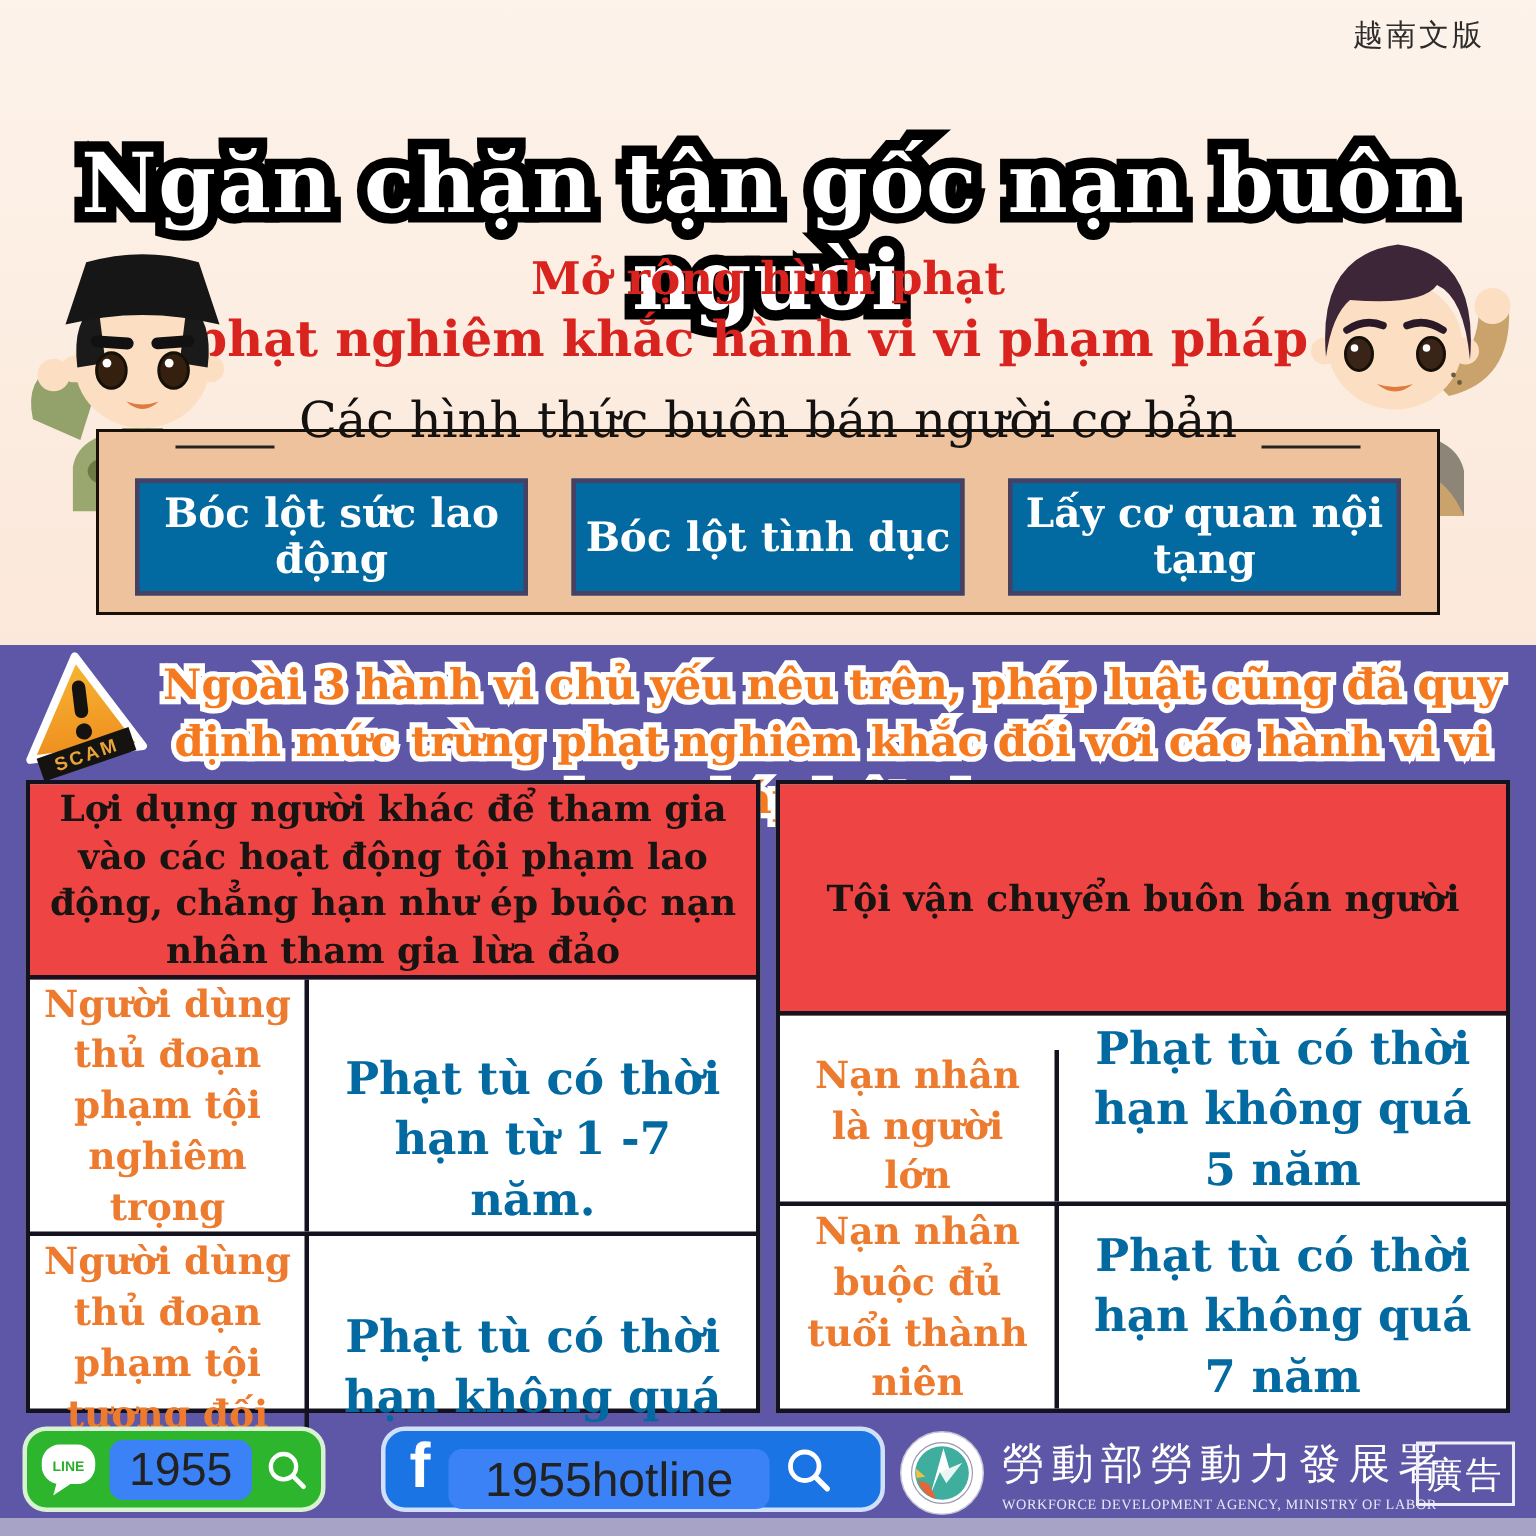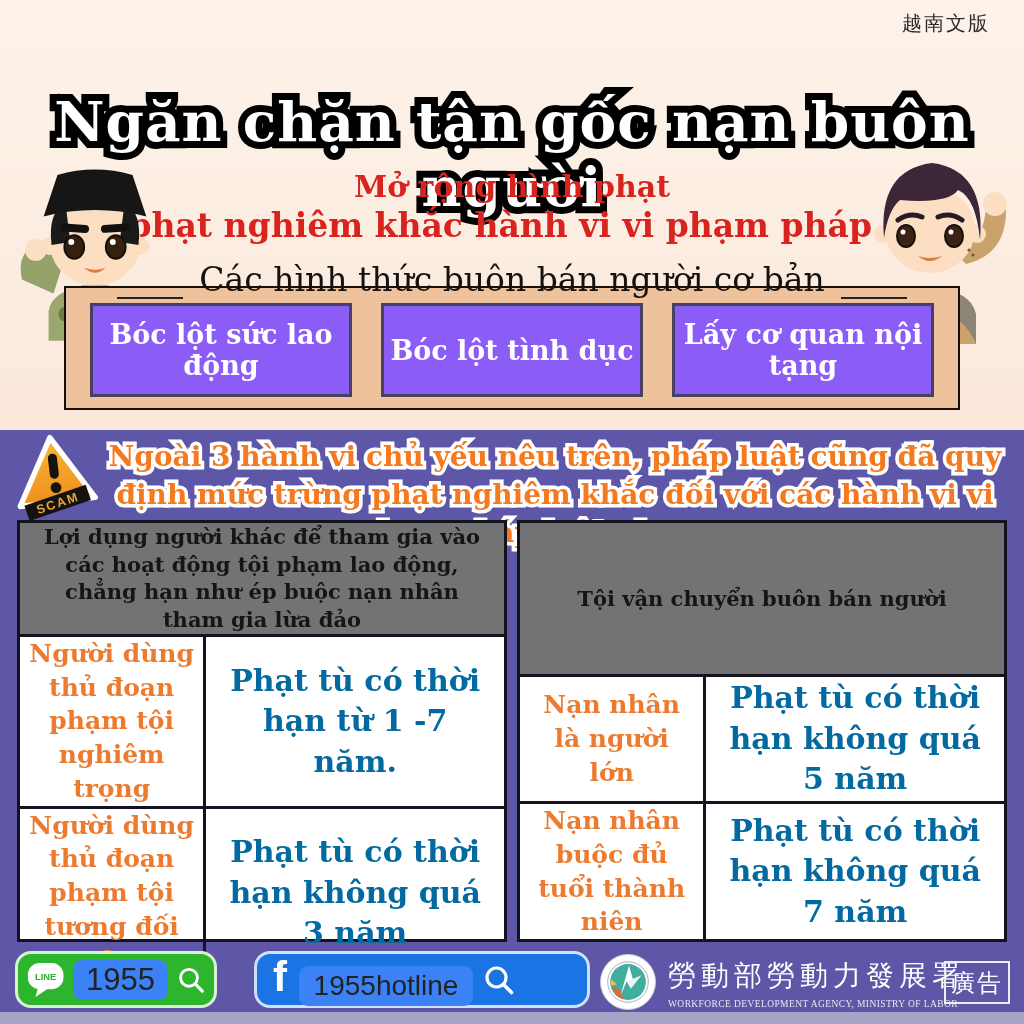--- a/index.html
+++ b/index.html
@@ -31,53 +31,53 @@
   .man-pos { left:838px; top:146px; width:186px; height:198px; }
 
   .section-heading { position:absolute; top:260px; left:50%; transform:translateX(-50%);
     width:790px; display:flex; align-items:flex-end; gap:16px; z-index:3;
     font-size:33px; color:#141210; white-space:nowrap; }
   .heading-line { flex:1; border-top:2.5px solid #262420; }
 
   .types-box { position:absolute; left:64px; top:286px; width:896px; height:124px;
     background:#eec29c; border:2.5px solid #171008; box-sizing:border-box; z-index:2;
     display:flex; align-items:flex-end; justify-content:space-between; padding:0 24px 11px; }
-  .type-button { width:262px; height:94px; background:#8b5cf6; border:3px solid #474060;
+  .type-button { width:262px; height:78px; background:#0369a1; border:3px solid #474060;
     color:#fff; font-weight:bold; font-size:27px; box-sizing:border-box;
     display:flex; align-items:center; justify-content:center; text-align:center; cursor:pointer; }
 
   .warning-icon { position:absolute; left:10px; top:430px; width:90px; height:92px; z-index:2; }
   .warning-text { position:absolute; left:96px; top:438px; width:918px; text-align:center;
     font-weight:bold; font-size:28px; line-height:1.35; color:#f5791f; z-index:2; }
   .warning-text::before { -webkit-text-stroke:7px #fff; }
 
   .tables-row { position:absolute; left:17px; top:520px; width:990px; display:flex; gap:10px; z-index:2; }
   .penalty-table { flex:1; height:422px; background:#fff; border:3px solid #14121e;
     box-sizing:border-box; display:flex; flex-direction:column; }
-  .pt-header { height:154px; background:#737373; border-bottom:3px solid #14121e;
+  .pt-header { height:154px; background:#ef4444; border-bottom:3px solid #14121e;
     display:flex; align-items:center; justify-content:center; text-align:center;
-    font-weight:bold; font-size:21px; line-height:1.32; color:#171411; padding:0 12px; box-sizing:border-box; }
-  .pt-row { flex:1; display:flex; border-bottom:3px solid #14121e; }
+    font-weight:bold; font-size:24px; line-height:1.32; color:#171411; padding:0 12px; box-sizing:border-box; }
+  .pt-row { flex:1; display:flex; border-bottom:3px solid #14121e;align-items:flex-end; }
   .pt-row:last-child { border-bottom:none; }
   .pt-cond { width:38.5%; border-right:3px solid #14121e; box-sizing:border-box;
     display:flex; align-items:center; justify-content:center; text-align:center;
     color:#ed7b2f; font-weight:bold; font-size:25px; line-height:1.35; padding:0 8px; }
   .pt-pen { flex:1; display:flex; align-items:center; justify-content:center; text-align:center;
     color:#0369a1; font-weight:bold; font-size:30px; line-height:1.35; padding:0 10px; }
 
   .line-pill { position:absolute; left:15px; top:951px; width:202px; height:57px;
     background:#2db52d; border:3px solid #d9f3d2; border-radius:16px; box-sizing:border-box;
     display:flex; align-items:center; gap:9px; padding:0 9px; z-index:2; cursor:pointer; }
   .fb-pill { position:absolute; left:254px; top:951px; width:336px; height:57px;
     background:#1b74e4; border:3px solid #cfe0f8; border-radius:16px; box-sizing:border-box;
     display:flex; align-items:center; gap:10px; padding:0 10px; z-index:2; cursor:pointer; }
   .pill-query { background:#3b82f6; border-radius:9px; height:40px; line-height:40px;
     text-align:center; color:#222; font-family:"Liberation Sans",sans-serif; }
   .line-query { width:106px; font-size:31px; }
-  .fb-query { width:174px; font-size:28px;margin-top:12px; }
+  .fb-query { width:214px; font-size:32px;margin-top:12px; }
   .fb-f { color:#fff; font-size:42px; font-weight:bold; font-family:"Liberation Sans",sans-serif;
     line-height:1; margin:-6px 2px 0 6px; }
 
   .agency-logo { position:absolute; left:599px; top:953px; width:58px; height:58px; z-index:2; }
   .agency-text { position:absolute; left:668px; top:957px; z-index:2; font-family:Liberation Serif, serif; }
   .agency-zh { font-size:28px; color:#fff; letter-spacing:5px; }
   .agency-en { font-size:9.5px; color:#e9e7f3; letter-spacing:0.4px; margin-top:4px; white-space:nowrap; }
   .ad-box { position:absolute; left:944px; top:961px; width:66px; height:43px;
     border:2.5px solid #efeef6; box-sizing:border-box; color:#fff; font-size:24px; letter-spacing:2px;
     display:flex; align-items:center; justify-content:center; z-index:2;

